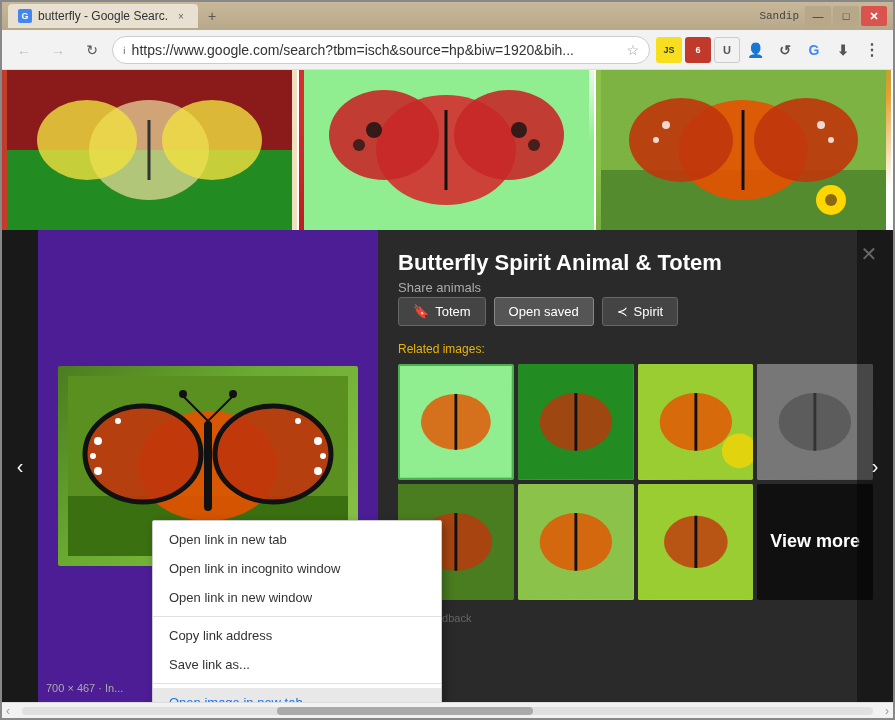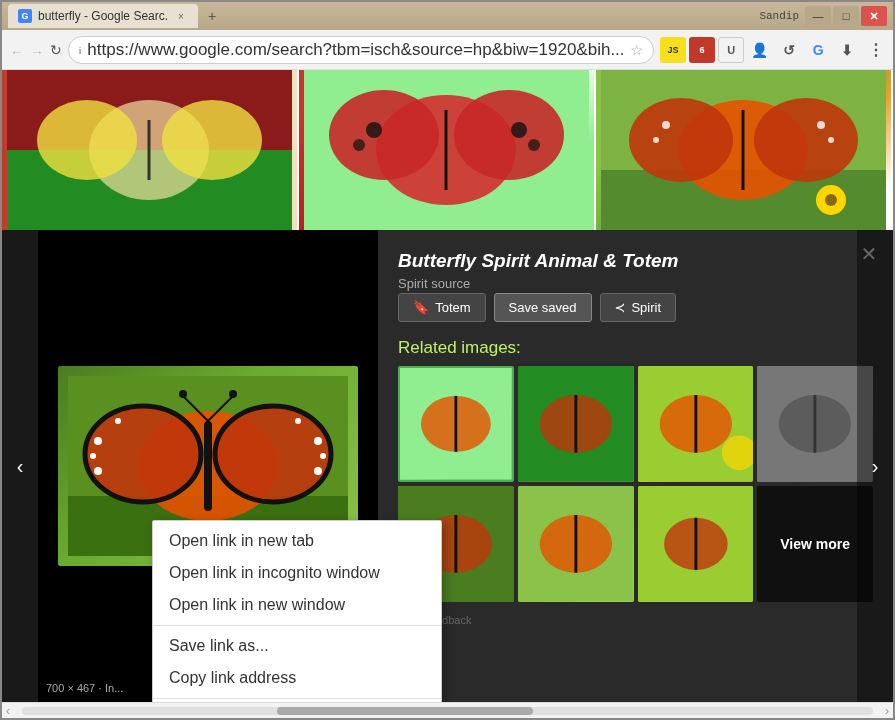--- a/index.html
+++ b/index.html
@@ -35,21 +35,21 @@
       background: #f2f2f2; height: 40px; display: flex; align-items: center;
       gap: 6px; padding: 0 8px; flex-shrink: 0; border-bottom: 1px solid #ddd;
     }
     .nav-btn { width: 28px; height: 28px; border: none; background: transparent; cursor: pointer; border-radius: 50%; font-size: 14px; color: #555; display: flex; align-items: center; justify-content: center; }
     .nav-btn.disabled { color: #bbb; cursor: default; }
     .url-bar {
       flex: 1; height: 28px; border: 1px solid #ccc; border-radius: 14px;
       padding: 0 10px; font-size: 12px; background: white; color: #333;
       display: flex; align-items: center; gap: 6px;
     }
-    .url-text { font-size: 17px; color: #333; flex: 1; white-space: nowrap; overflow: hidden; }
+    .url-text { font-size: 14px; color: #333; flex: 1; white-space: nowrap; overflow: hidden; }
     .url-icon { font-size: 10px; color: #666; }
     .star-icon { color: #999; font-size: 14px; }
     .toolbar-icons { display: flex; gap: 3px; align-items: flex-end; }
     .toolbar-icon { width: 26px; height: 26px; border-radius: 3px; display: flex; align-items: center; justify-content: center; font-size: 11px; font-weight: bold; cursor: pointer; }
     .icon-js { background: #f7df1e; color: #333; font-size: 9px; }
     .icon-ext { background: #c0392b; color: white; font-size: 9px; }
     .icon-u { background: transparent; color: #555; border: 1px solid #ccc; font-size: 11px; }
     .icon-person { color: #555; font-size: 14px; }
     .icon-circle { color: #555; font-size: 14px; }
     .icon-g { color: #4285f4; font-size: 14px; font-weight: bold; }
@@ -75,21 +75,21 @@
 
     
     .nav-arrow {
       width: 36px; background: rgba(0,0,0,0.4); display: flex; align-items: center;
       justify-content: center; color: white; font-size: 20px; cursor: pointer;
       flex-shrink: 0; z-index: 5;
     }
 
     
     .image-viewer-left {
-      width: 340px; flex-shrink: 0; position: relative; background: #000000;
+      width: 340px; flex-shrink: 0; position: relative; background: #4c1d95;
       display: flex; align-items: center; justify-content: center;
     }
     .main-butterfly {
       width: 300px; height: 200px;
       background: linear-gradient(135deg, #4a7c20 0%, #6aaa30 40%, #8BC34A 100%);
       border-radius: 2px; position: relative; overflow: hidden;
       display: flex; align-items: center; justify-content: center;
     }
     .butterfly-svg { width: 280px; height: 180px; }
     .image-info {
@@ -98,47 +98,47 @@
 
     
     .info-panel {
       flex: 1; padding: 20px 20px 10px 20px; color: white; overflow-y: auto; position: relative;
     }
     .close-btn {
       position: absolute; top: 10px; right: 10px; background: transparent; border: none;
       color: #aaa; font-size: 20px; cursor: pointer; width: 28px; height: 28px;
       display: flex; align-items: center; justify-content: center;
     }
-    .image-title { font-size: 19px; font-weight: bold; color: white; margin-bottom: 4px; font-style: italic; }
+    .image-title { font-size: 22px; font-weight: bold; color: white; margin-bottom: 4px; }
     .image-subtitle { color: #aaa; font-size: 13px; margin-bottom: 2px; }
     .image-source { color: #aaa; font-size: 12px; margin-bottom: 16px; }
     .action-buttons { display: flex; gap: 8px; margin-bottom: 16px; }
     .action-btn {
       padding: 6px 14px; border-radius: 3px; border: 1px solid #666;
       background: #444; color: white; font-size: 13px; cursor: pointer;
       display: flex; align-items: center; gap: 6px;
     }
     .action-btn.highlighted { background: #555; border-color: #888; }
-    .section-label { color: #bef264; font-size: 17px; margin-bottom: 8px; }
+    .section-label { color: #eab308; font-size: 12px; margin-bottom: 8px; }
 
     
     .thumb-grid {
       display: grid; grid-template-columns: repeat(4, 1fr); gap: 4px;
     }
     .thumb { width: 100%; aspect-ratio: 1; border-radius: 2px; cursor: pointer; overflow: hidden; position: relative; }
     .thumb-selected { border: 2px solid #4CAF50; }
 
     
     .context-menu {
       position: absolute; left: 150px; top: 290px; width: 290px;
       background: white; border: 1px solid #ccc; box-shadow: 3px 3px 10px rgba(0,0,0,0.3);
       z-index: 100; border-radius: 2px; padding: 4px 0;
     }
     .ctx-item {
-      padding: 7px 16px; font-size: 16px; color: #333; cursor: pointer;
+      padding: 7px 16px; font-size: 13px; color: #333; cursor: pointer;
       display: flex; align-items: flex-end; justify-content: space-between;
     }
     .ctx-item.highlighted { background: #e8f0fe; }
     .ctx-item-left { display: flex; align-items: center; gap: 10px; }
     .ctx-divider { height: 1px; background: #e0e0e0; margin: 4px 0; }
 
     
     .bottom-bar {
       height: 16px; background: #f2f2f2; border-top: 1px solid #ddd;
       display: flex; align-items: center; flex-shrink: 0;
@@ -151,21 +151,21 @@
     }
 
     
     .bf1 { background: linear-gradient(to right, #c0392b 0%, #e8a030 30%, #228B22 60%, #f0e0c0 80%, #f0e0c0 100%); }
     .bf2 { background: linear-gradient(135deg, #d32f2f 10%, #b71c1c 40%, #ffffff 60%, #90EE90 80%); }
     .bf3 { background: linear-gradient(135deg, #8BC34A 20%, #689F38 50%, #e8a030 70%, #ffffff 90%); }
 
     
     .view-more-tile {
       background: rgba(0,0,0,0.6); display: flex; align-items: center; justify-content: center;
-      flex-direction: column; color: white; font-size: 14px; font-weight: bold; cursor: pointer;
+      flex-direction: column; color: white; font-size: 18px; font-weight: bold; cursor: pointer;
     }
 
     
     .th1 { background: linear-gradient(135deg, #90EE90 30%, #228B22 70%); }
     .th2 { background: linear-gradient(135deg, #228B22 20%, #e8a030 60%, #8BC34A 90%); }
     .th3 { background: linear-gradient(135deg, #8BC34A 20%, #f0c040 50%, #e07020 80%); }
     .th4 { background: linear-gradient(135deg, #9ACD32 20%, #888 50%, #666 80%); }
     .th5 { background: linear-gradient(135deg, #90EE90 20%, #228B22 50%, #4a7c20 80%); }
     .th6 { background: linear-gradient(135deg, #8BC34A 20%, #c8b020 50%, #90EE90 80%); }
     .th7 { background: linear-gradient(135deg, #9ACD32 20%, #90EE90 60%); }
@@ -299,28 +299,28 @@
             <circle cx="115" cy="18" r="4" fill="#111"></circle>
             <circle cx="165" cy="18" r="4" fill="#111"></circle>
           </svg>
         </div>
         <div class="image-info">700 × 467 · In...</div>
       </div>
 
       <div class="info-panel">
         <button class="close-btn">✕</button>
         <div class="image-title">Butterfly Spirit Animal &amp; Totem</div>
-        <div class="image-subtitle">Spirit source</div>
+        <div class="image-subtitle">Share animals</div>
         <div class="action-buttons">
           <button class="action-btn">
             <span>🔖</span>
             <span>Totem</span>
           </button>
           <button class="action-btn highlighted">
-            <span>Save saved</span>
+            <span>Open saved</span>
           </button>
           <button class="action-btn">
             <span>≺</span>
             <span>Spirit</span>
           </button>
         </div>
         <div class="section-label">Related images:</div>
         <div class="thumb-grid">
 
           <div class="thumb thumb-selected th1">
@@ -397,26 +397,26 @@
           </div>
         </div>
         <div class="ctx-item">
           <div class="ctx-item-left">
             <span>Open link in new window</span>
           </div>
         </div>
         <div class="ctx-divider"></div>
         <div class="ctx-item">
           <div class="ctx-item-left">
+            <span>Copy link address</span>
+          </div>
+        </div>
+        <div class="ctx-item">
+          <div class="ctx-item-left">
             <span>Save link as...</span>
-          </div>
-        </div>
-        <div class="ctx-item">
-          <div class="ctx-item-left">
-            <span>Copy link address</span>
           </div>
         </div>
         <div class="ctx-divider"></div>
         <div class="ctx-item highlighted open-image" style="background:#e8e8e8;">
           <div class="ctx-item-left">
             <span>Open image in new tab</span>
           </div>
         </div>
 
       </div>

